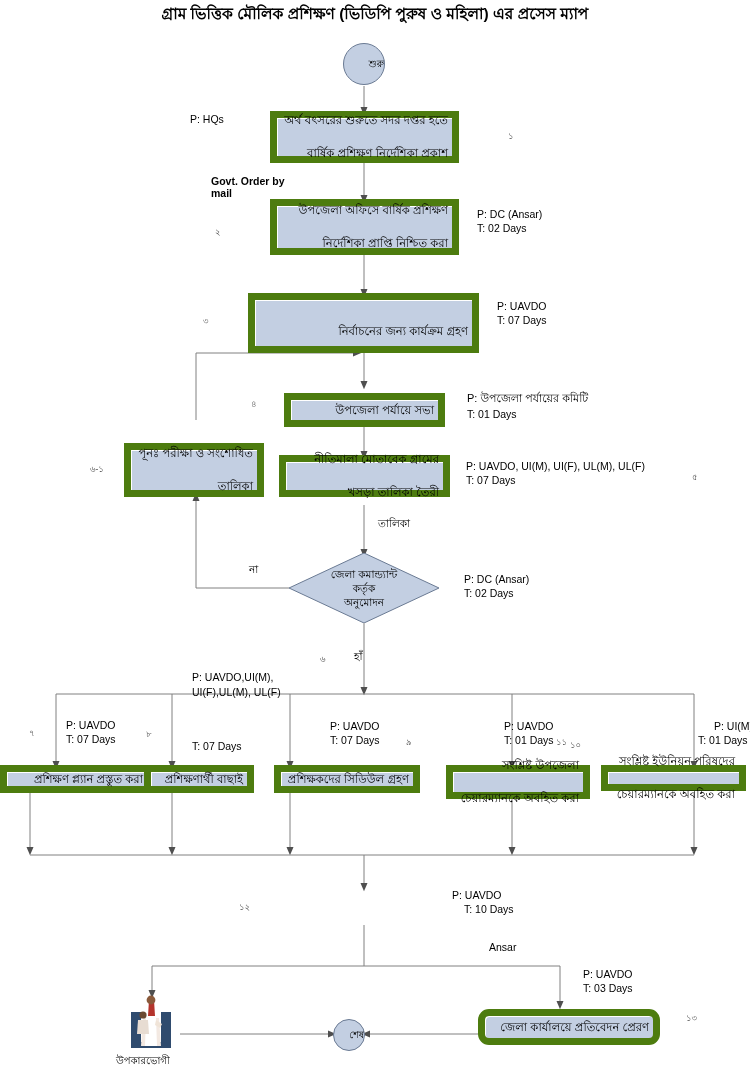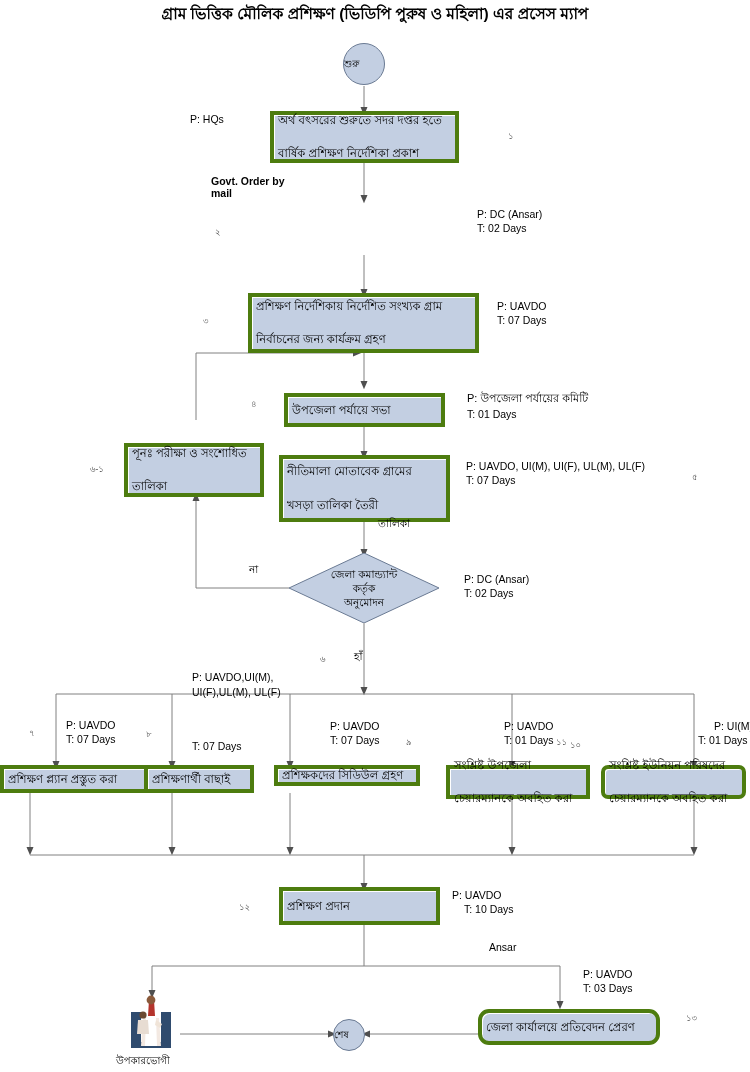--- a/index.html
+++ b/index.html
@@ -23,42 +23,42 @@
     font-weight:bold;
     color:#000;
     letter-spacing:0px;
     white-space:nowrap;
   }
   
   .box{
     position:absolute;
     box-sizing:border-box;
     background:#c3cfe2;
-    border:4px solid #4d7c0f;
+    border:7px solid #4d7c0f;
     box-shadow:1px 1px 0 #ffffff inset;
     display:flex;
     align-items:center;
     justify-content:center;
-    text-align:left;
+    text-align:right;
     color:#000;
     font-size:11.5px;
     line-height:1.45;
     padding:2px 4px;
   }
   .box span{display:block;width:100%;}
   
   .ellipse{
     position:absolute;
     box-sizing:border-box;
     background:#c3cfe2;
     border:1px solid #6a7a93;
     border-radius:50%;
     display:flex;
     align-items:center;
-    justify-content:flex-start;
+    justify-content:flex-end;
     font-size:9.5px;
     color:#000;
   }
   
   .diamond-wrap{position:absolute;}
   .diamond-wrap svg{display:block;}
   .diamond-text{
     position:absolute;
     left:0;top:0;width:100%;height:100%;
     display:flex;
@@ -187,27 +187,33 @@
       <span>অর্থ বৎসরের শুরুতে সদর দপ্তর হতে</span><br>
       <span>বার্ষিক প্রশিক্ষণ নির্দেশিকা প্রকাশ</span>
     </span>
   </div>
   <div class="ann" style="left:190px;top:112px;">P: HQs</div>
   <div class="num" style="left:508px;top:132px;">১</div>
 
   <div class="ann bold" style="left:211px;top:174px;">Govt. Order by</div>
   <div class="ann bold" style="left:211px;top:186px;">mail</div>
 
+  <div class="box" style="left:270px;top:199px;width:189px;height:56px;">
+    <span>
+      <span>উপজেলা অফিসে বার্ষিক প্রশিক্ষণ</span><br>
+      <span>নির্দেশিকা প্রাপ্তি নিশ্চিত করা</span>
+    </span>
+  </div>
   <div class="ann" style="left:477px;top:207px;">P: DC (Ansar)</div>
   <div class="ann" style="left:477px;top:221px;">T: 02 Days</div>
   <div class="num" style="left:215px;top:228px;">২</div>
 
   <div class="box" style="left:248px;top:293px;width:231px;height:60px;">
     <span>
-      <span>প্রশিক্ষণ নির্দেশিকায় নির্দেশিত সংখ্যক গ্রাম</span><br>
+      <br>
       <span>নির্বাচনের জন্য কার্যক্রম গ্রহণ</span>
     </span>
   </div>
   <div class="ann" style="left:497px;top:299px;">P: UAVDO</div>
   <div class="ann" style="left:497px;top:313px;">T: 07 Days</div>
   <div class="num" style="left:203px;top:317px;">৩</div>
 
   <div class="box" style="left:284px;top:393px;width:161px;height:34px;">
     <span>উপজেলা পর্যায়ে  সভা</span>
   </div>
@@ -216,21 +222,21 @@
   <div class="num" style="left:251px;top:400px;">৪</div>
 
   <div class="box" style="left:124px;top:443px;width:140px;height:54px;">
     <span>
       <span>পূনঃ পরীক্ষা ও সংশোধিত</span><br>
       <span>তালিকা</span>
     </span>
   </div>
   <div class="num" style="left:66px;top:465px;margin-left:24px;">৬-১</div>
 
-  <div class="box" style="left:279px;top:455px;width:171px;height:67px;">
+  <div class="box" style="left:279px;top:455px;width:171px;height:42px;">
     <span>
       <span>নীতিমালা মোতাবেক গ্রামের</span><br>
       <span>খসড়া তালিকা তৈরী</span>
     </span>
   </div>
   <div class="ann" style="left:466px;top:459px;">P: UAVDO, UI(M), UI(F), UL(M), UL(F)</div>
   <div class="ann" style="left:466px;top:473px;">T: 07 Days</div>
   <div class="num" style="left:692px;top:473px;">৫</div>
 
   <div class="edge-label" style="left:378px;top:518px;">তালিকা</div>
@@ -258,50 +264,47 @@
   <div class="ann" style="left:66px;top:732px;">T: 07 Days</div>
   <div class="num" style="left:29px;top:729px;">৭</div>
 
   <div class="box" style="left:144px;top:765px;width:110px;height:28px;">
     <span>প্রশিক্ষণার্থী বাছাই</span>
   </div>
   <div class="ann" style="left:192px;top:670px;width:118px;white-space:normal;">P:    UAVDO,UI(M), UI(F),UL(M), UL(F)</div>
   <div class="ann" style="left:192px;top:739px;">T: 07 Days</div>
   <div class="num" style="left:146px;top:730px;">৮</div>
 
-  <div class="box" style="left:274px;top:765px;width:146px;height:21px;">
+  <div class="box" style="left:274px;top:765px;width:146px;height:28px;">
     <span>প্রশিক্ষকদের সিডিউল গ্রহণ</span>
   </div>
   <div class="ann" style="left:330px;top:719px;">P: UAVDO</div>
   <div class="ann" style="left:330px;top:733px;">T: 07 Days</div>
   <div class="num" style="left:406px;top:738px;">৯</div>
 
   <div class="box" style="left:446px;top:765px;width:144px;height:34px;">
     <span>
       <span>সংশ্লিষ্ট উপজেলা</span><br>
       <span>চেয়ারম্যানকে অবহিত করা</span>
     </span>
   </div>
   <div class="ann" style="left:504px;top:719px;">P: UAVDO</div>
   <div class="ann" style="left:504px;top:733px;">T: 01 Days</div>
   <div class="num" style="left:570px;top:741px;">১০</div>
 
-  <div class="box" style="left:601px;top:765px;width:145px;height:34px;border-radius:7px;">
+  <div class="box" style="left:601px;top:765px;width:145px;height:26px;">
     <span>
       <span>সংশ্লিষ্ট ইউনিয়ন পরিষদের</span><br>
       <span>চেয়ারম্যানকে অবহিত করা</span>
     </span>
   </div>
   <div class="ann" style="left:698px;top:719px;padding-left:16px;">P: UI(M)</div>
   <div class="ann" style="left:698px;top:733px;">T: 01 Days</div>
   <div class="num" style="left:556px;top:738px;">১১</div>
 
-  <div class="box" style="left:279px;top:887px;width:161px;height:38px;">
-    <span>প্রশিক্ষণ প্রদান</span>
-  </div>
   <div class="ann" style="left:452px;top:888px;">P: UAVDO</div>
   <div class="ann" style="left:452px;top:902px;margin-left:12px;">T: 10 Days</div>
   <div class="num" style="left:239px;top:903px;">১২</div>
 
   <div class="ann" style="left:489px;top:940px;">Ansar</div>
 
   <div class="box" style="left:478px;top:1009px;width:182px;height:36px;border-radius:11px;">
     <span>জেলা কার্যালয়ে প্রতিবেদন প্রেরণ</span>
   </div>
   <div class="ann" style="left:583px;top:967px;">P: UAVDO</div>

